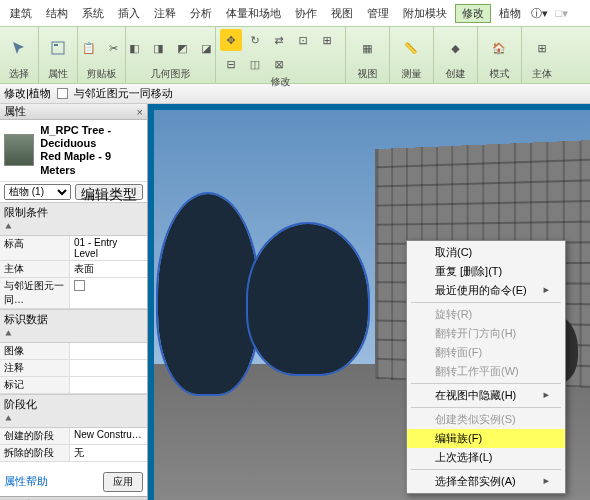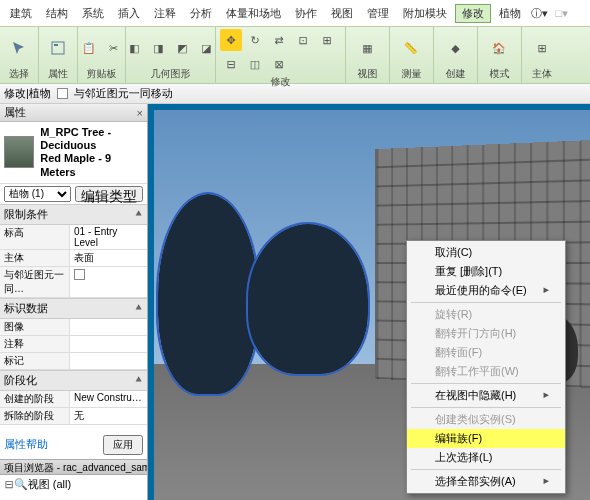--- a/index.html
+++ b/index.html
@@ -21,21 +21,21 @@
 .main { display: flex; height: 404px; }
 .left { width: 148px; background: #f4f4f4; border-right: 1px solid #aaa; display: flex; flex-direction: column; overflow: hidden; }
 .panel-hdr { height: 18px; background: linear-gradient(#f0f0f0,#d8d8d8); border-bottom: 1px solid #bbb; display: flex; align-items: center; padding: 0 4px; font-size: 11px; justify-content: space-between; }
 .panel-hdr .x { cursor: pointer; color: #555; }
 .prop-top { display: flex; padding: 4px; gap: 6px; align-items: center; background: #fff; font-weight: bold; }
 .prop-thumb { width: 32px; height: 32px; background: linear-gradient(#7a8a7a,#4a5a4a); border: 1px solid #888; }
 .prop-name { font-size: 10px; line-height: 1.2; }
 .prop-row { display: flex; align-items: center; padding: 2px 4px; gap: 4px; background: #fff; border-top: 1px solid #ddd; }
 .prop-row select { flex: 1; font-size: 10px; height: 16px; }
 .prop-row button { font-size: 14px; height: 16px; padding: 0 4px; }
-.prop-section { background: #e8e8e8; padding: 2px 4px; font-size: 10px; border-top: 1px solid #ccc; border-bottom: 1px solid #ccc; display: flex; justify-content: space-between; }
+.prop-section { background: #e8e8e8; padding: 2px 4px; font-size: 10px; border-top: 1px solid #ccc; border-bottom: 1px solid #ccc; display: flex; justify-content: space-between; flex-direction: column; }
 .prop-section .exp { color: #666; }
 .prop-grid { background: #fff; }
 .prop-grid-row { display: flex; border-bottom: 1px solid #ddd; }
 .prop-grid-row .k { width: 70px; padding: 1px 4px; font-size: 10px; background: #f4f4f4; border-right: 1px solid #ddd; }
 .prop-grid-row .v { flex: 1; padding: 1px 4px; font-size: 10px; }
 .help-link { color: #0066cc; padding: 4px; font-size: 10px; display: flex; justify-content: space-between; align-items: center; background: #fff; }
 .help-link button { font-size: 10px; padding: 1px 8px; }
 .browser-hdr { height: 16px; background: linear-gradient(#e0e0e0,#c8c8c8); font-size: 10px; padding: 1px 4px; border-top: 1px solid #aaa; border-bottom: 1px solid #aaa; overflow: hidden; white-space: nowrap; }
 .tree { background: #fff; flex: 1; overflow: hidden; padding: 2px; }
 .tree-row { display: flex; align-items: center; font-size: 10px; padding: 0 2px; white-space: nowrap; }

